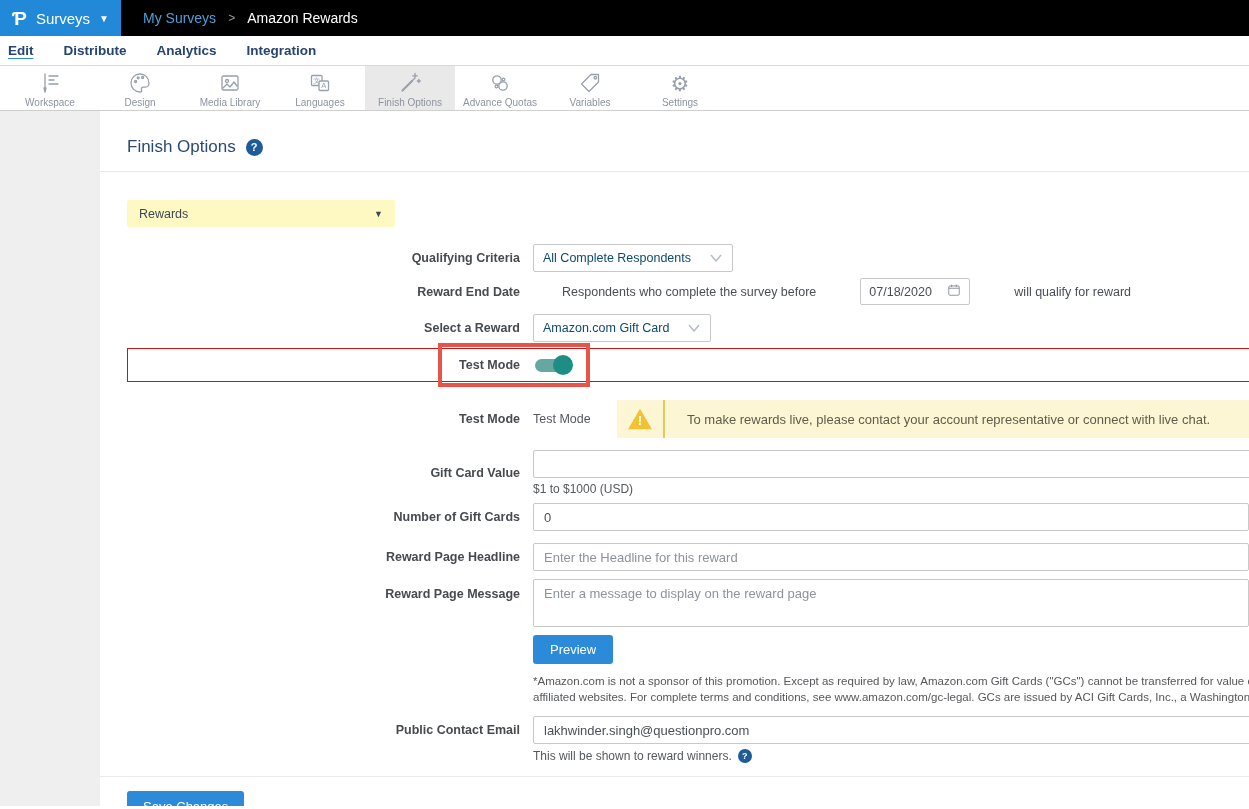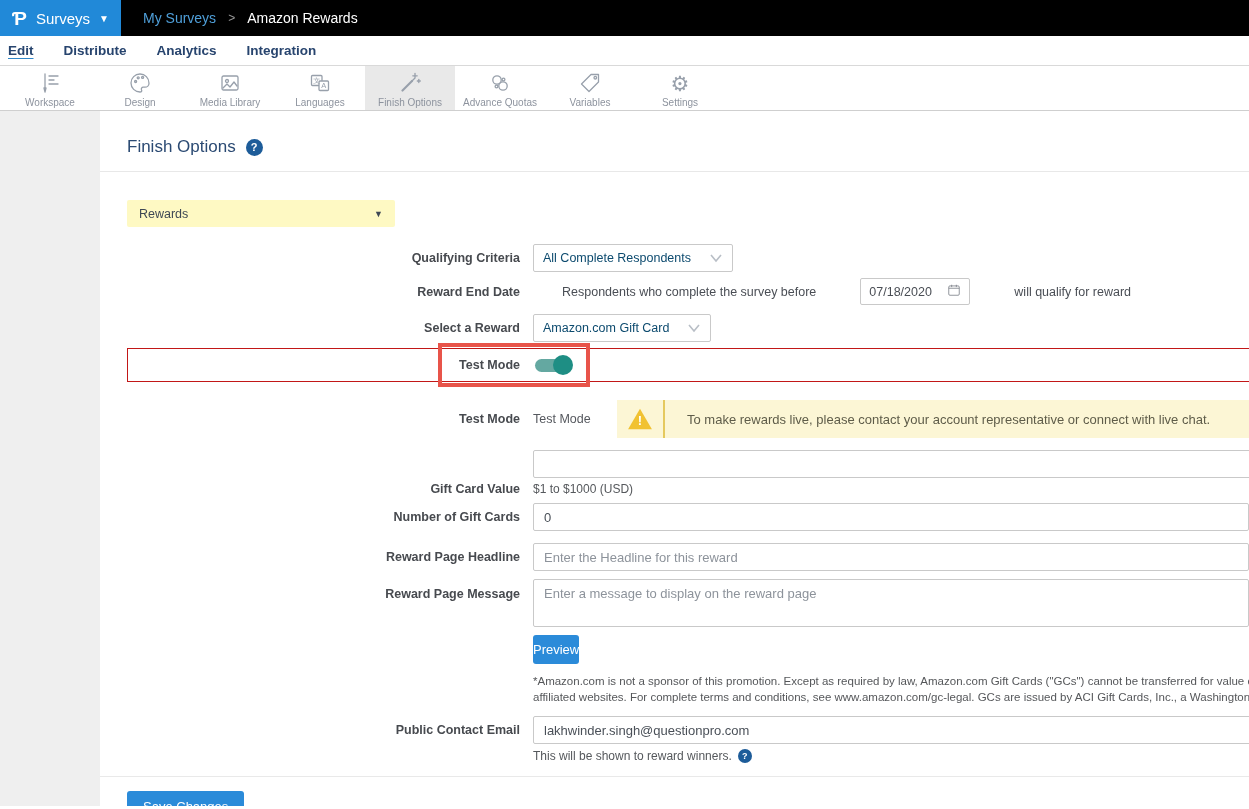--- a/index.html
+++ b/index.html
@@ -75,21 +75,21 @@
   .warnDiv { width:2px; background:#e5c95e; }
   .warnTxt { display:flex; align-items:center; padding-left:22px; font-size:13px; color:#5e5c49; white-space:nowrap; }
 
   .txtinput { width:810px; height:28px; border:1px solid #c9c9c9; border-radius:2px; padding:0 10px; font-size:13px; color:#4a5058; font-family:"Liberation Sans", sans-serif; outline:none; background:#fff; }
   .txtinput::placeholder, .txtarea::placeholder { color:#8d939b; }
   .txtarea { width:810px; height:48px; border:1px solid #c9c9c9; border-radius:2px; padding:6px 10px; font-size:13px; color:#4a5058; font-family:"Liberation Sans", sans-serif; resize:none; outline:none; }
   .helperTxt { font-size:12px; color:#55585c; margin-top:4px; }
   .helperRow { display:flex; align-items:center; gap:6px; margin-top:5px; }
 
   .btn { background:#2b8bd9; color:#fff; border:none; border-radius:3px; font-size:13px; font-family:"Liberation Sans", sans-serif; cursor:pointer; }
-  .btnPreview { padding:7px 0; }
+  .btnPreview { padding:7px 17px; }
   .btnSave { padding:8px 16px; margin-left:27px; }
 
   .disclaimer { font-size:11.5px; color:#55575a; line-height:16px; white-space:nowrap; overflow:hidden; }
 
   .mb6{margin-bottom:6px;} .mb9{margin-bottom:9px;gap:29px;} .mb2{margin-bottom:2px;} .mb12{margin-bottom:12px;}
   .mb7{margin-bottom:7px;} .mb8{margin-bottom:8px;}
   .preRow { margin-top:8px; }
   .discRow { margin-top:9px; }
   .emailRow { margin-top:11px; }
   .endDivider { border:none; border-top:1px solid #e9e9e9; margin-top:13px; margin-bottom:14px; }
@@ -279,21 +279,21 @@
                   <path d="M12 1.5 L23 20.5 H1 Z" fill="#f1c232" stroke="none"></path>
                   <text x="12" y="17" text-anchor="middle" font-size="12" font-weight="bold" fill="#fff">!</text>
                 </svg>
             </span>
             <span class="warnDiv"></span>
             <span class="warnTxt">To make rewards live, please contact your account representative or connect with live chat.</span>
           </div>
         </div>
 
         
-        <div class="frow mb7" style="margin-top:12px;align-items:flex-end;">
+        <div class="frow mb7" style="margin-top:12px;">
           <span class="flabel">Gift Card Value</span>
           <div class="fstack">
             <input class="txtinput" value="" style="">
             <span class="helperTxt">$1 to $1000 (USD)</span>
           </div>
         </div>
 
         
         <div class="frow mb12">
           <span class="flabel">Number of Gift Cards</span>

